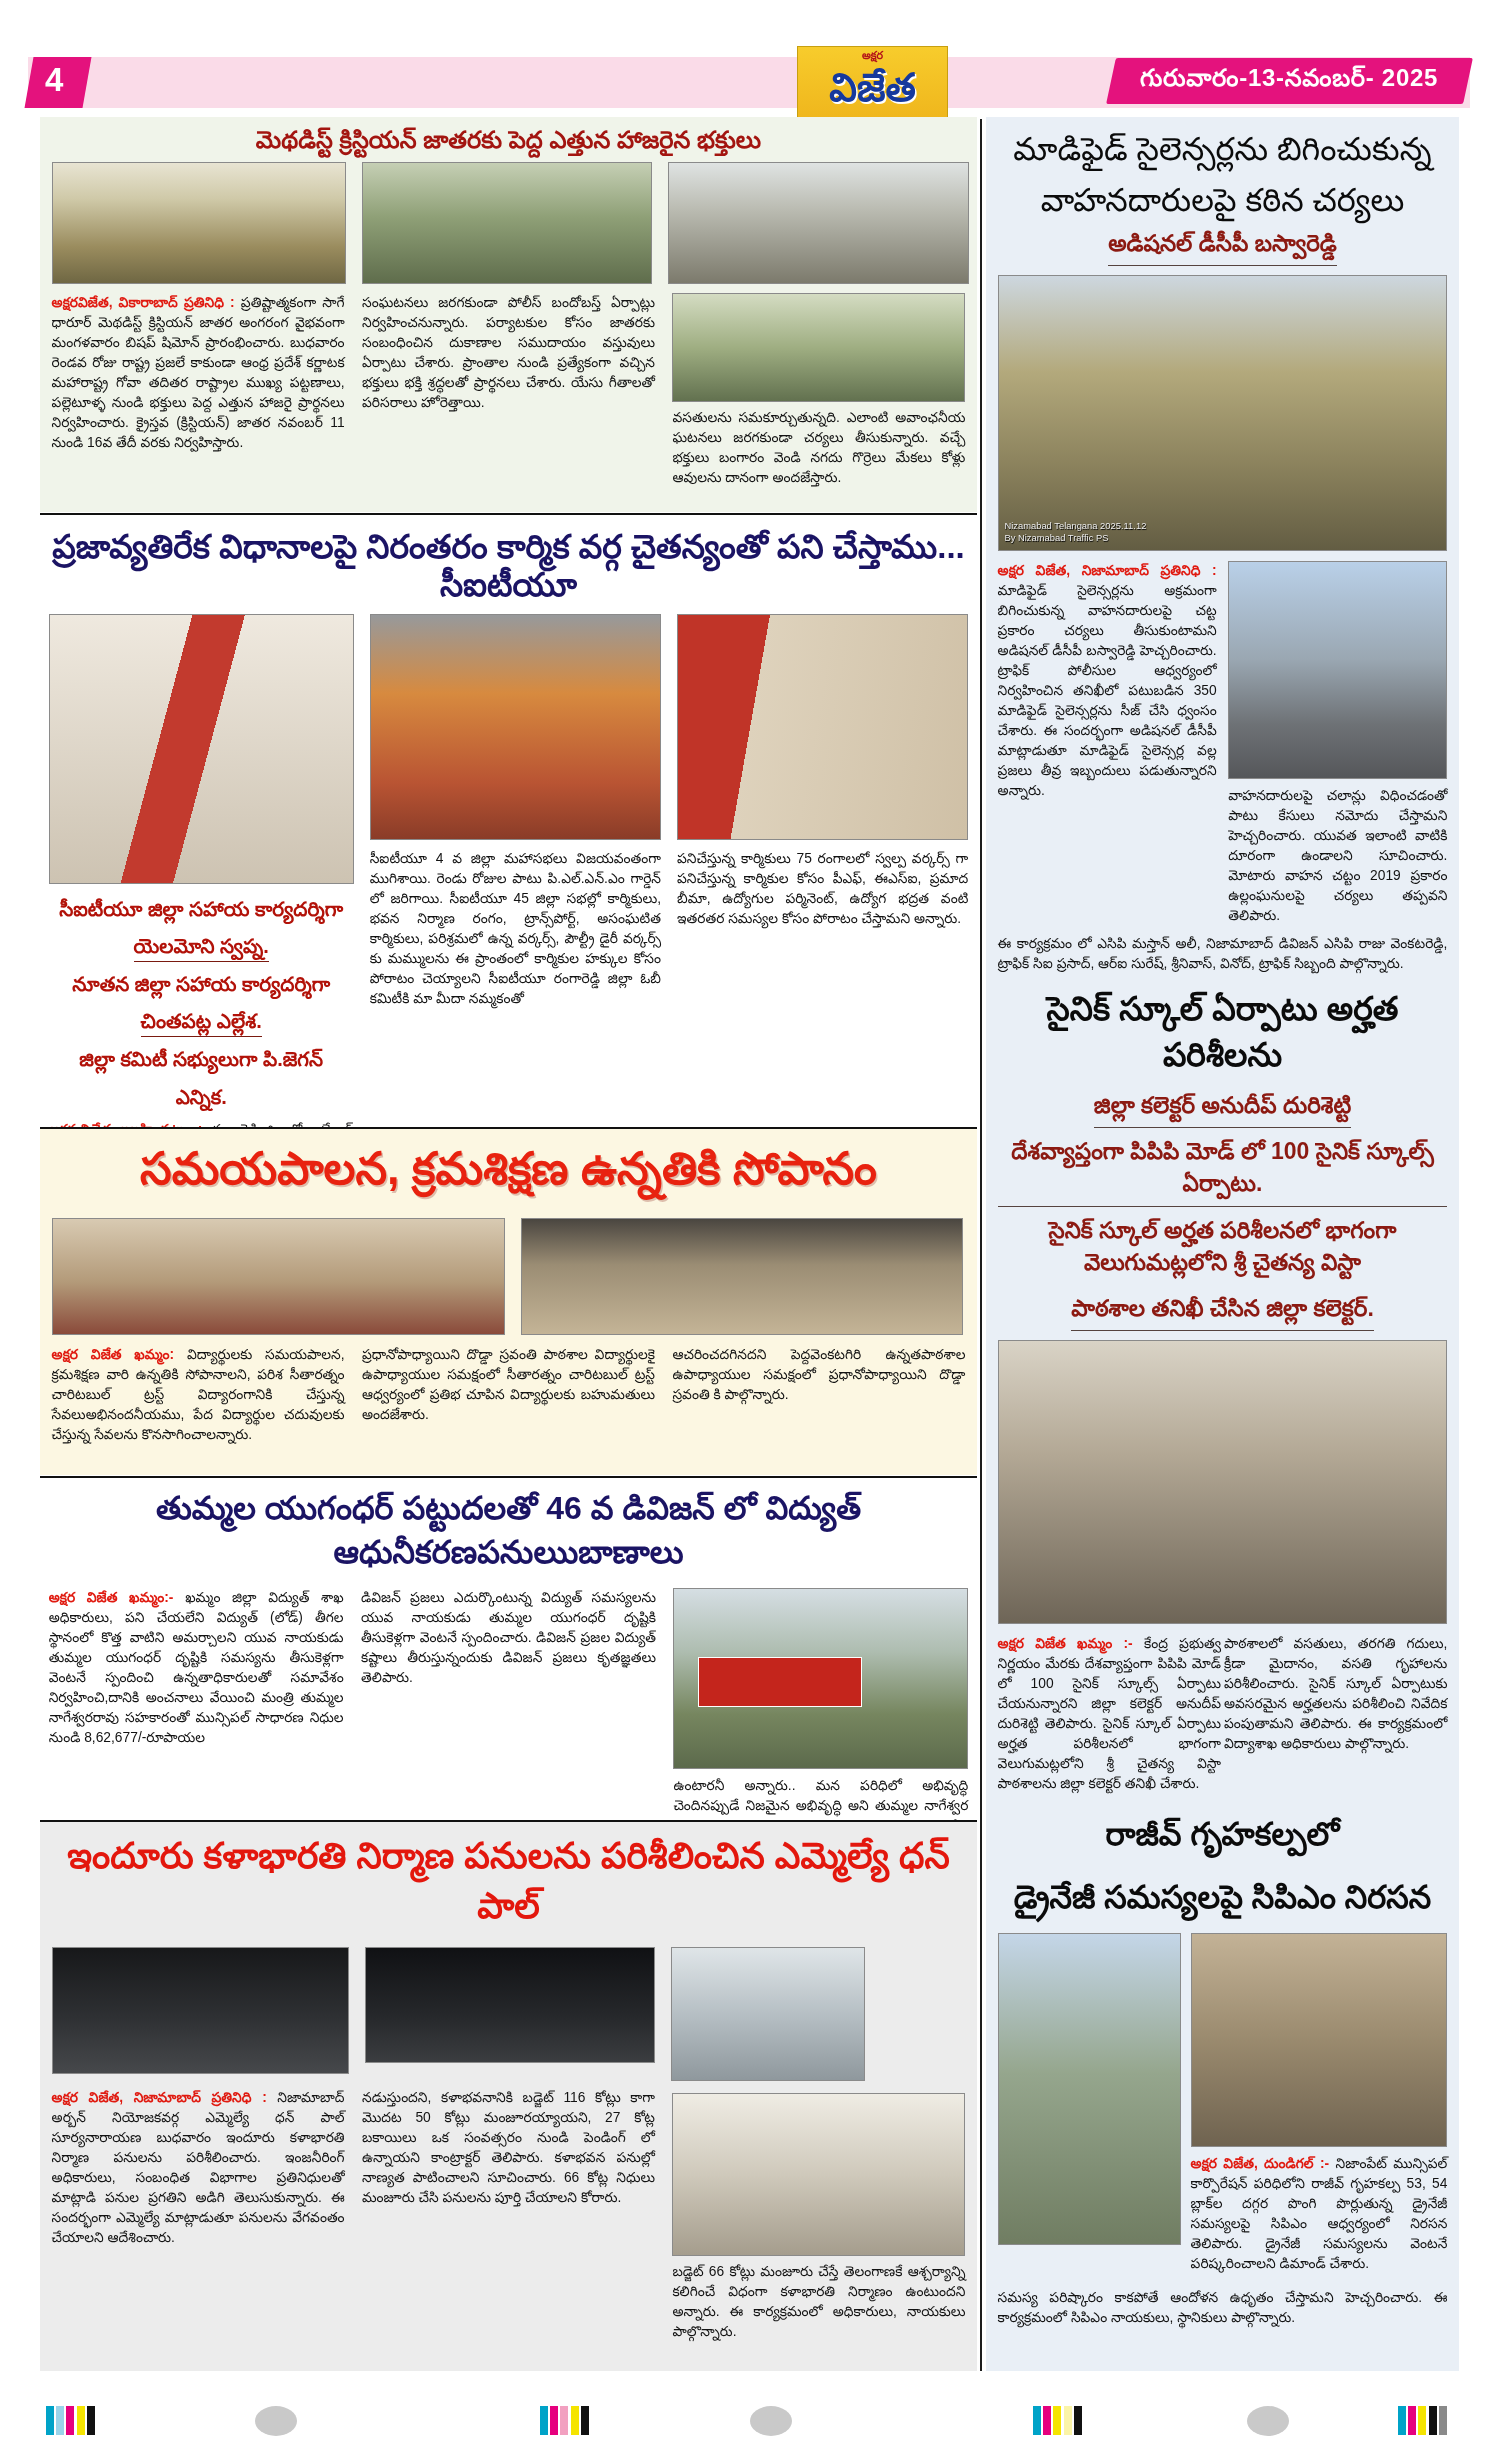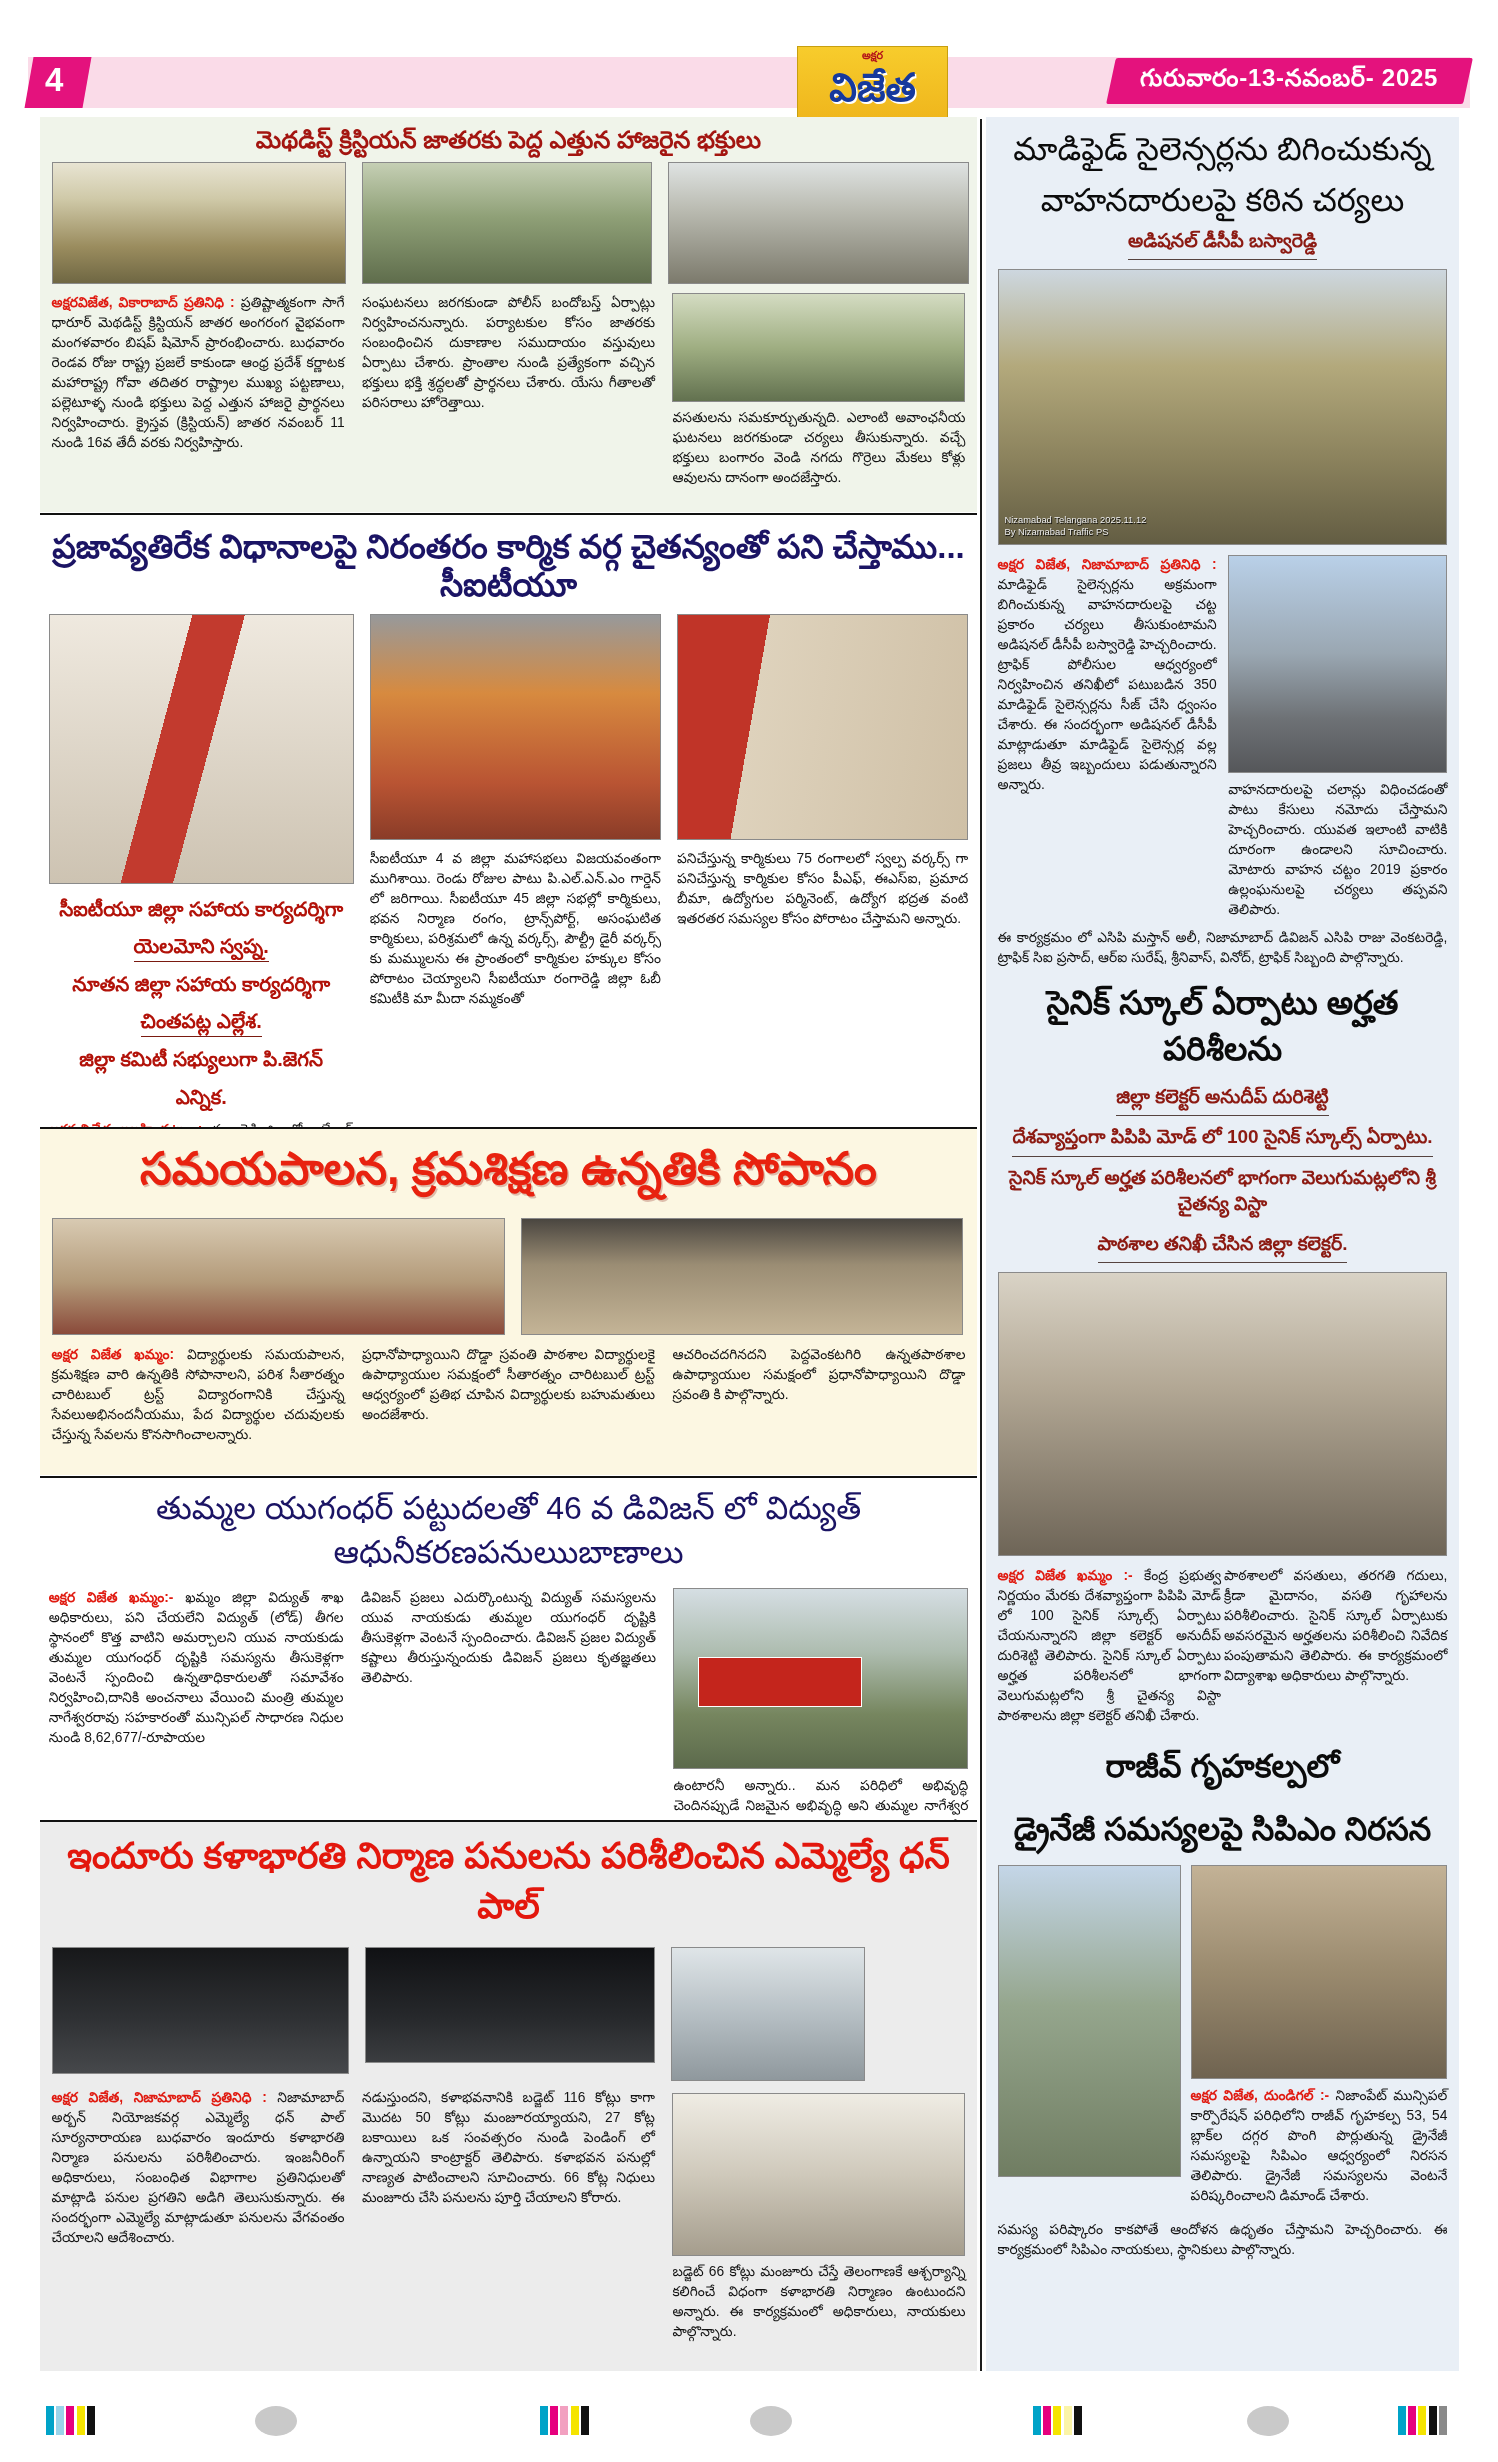--- a/index.html
+++ b/index.html
@@ -56,39 +56,39 @@
   
   .a3{left:40px;top:1127px;width:937px;height:348px;background:#FCF7E2;padding:4.4px 11.6px}
   .h-a3{color:#E8220F;font-size:45px;font-weight:bold;text-align:center;padding:10px 0 11.6px;
         text-shadow:1.5px 1.5px 0 rgba(130,20,10,.25)}
   .a3 .photos{height:117px;margin-bottom:10px}
   .ph-a3a{background:linear-gradient(180deg,#d8cab2 0%,#b39a79 55%,#8a4a3a 100%)}
   .ph-a3b{background:linear-gradient(180deg,#4a4640 0%,#9b8d74 40%,#c4b496 100%)}
 
   
   .a4{left:40px;top:1476px;width:937px;height:344px;background:#ffffff;padding:4.4px 8.7px}
-  .h-a4{color:#1B1464;font-size:32px;font-weight:normal;text-align:center;padding:7.3px 0 10px}
+  .h-a4{color:#1B1464;font-size:32px;font-weight:bold;text-align:center;padding:7.3px 0 10px}
   .ph-a4{background:linear-gradient(180deg,#d5dee3 0%,#aebdb0 35%,#76865f 70%,#5c6a4c 100%);
          width:100%;height:181px;margin-bottom:7.3px}
   .banner{position:absolute;left:8%;top:38%;width:56%;height:28%;background:#c4251c;border:1.5px solid #fff}
 
   
   .a5{left:40px;top:1820px;width:937px;height:551px;background:#ECECEC;padding:4.4px 11.6px}
   .h-a5{color:#E3170D;font-size:36px;font-weight:bold;text-align:center;padding:8.7px 0 11.6px}
   .a5 .photos{height:131px;margin-bottom:10px;align-items:flex-start}
   .ph-a5a{background:linear-gradient(180deg,#17181a 0%,#2e3033 55%,#46484b 100%)}
   .ph-a5b{background:linear-gradient(180deg,#101114 0%,#26282b 60%,#3b3d40 100%)}
   .ph-a5c{background:linear-gradient(180deg,#dfe5e8 0%,#b6bfc4 50%,#8f989d 100%)}
   .ph-a5d{background:linear-gradient(180deg,#efece4 0%,#cfc9bb 50%,#a59d8d 100%);width:100%;height:163px;margin:5.8px 0}
 
   
   .rcol{left:986px;top:117px;width:473px;height:2254px;background:#E9EFF6}
   .rpad{padding:7.3px 11.6px}
   .h-r1{color:#0b0b0b;font-size:32px;font-weight:normal;text-align:center;line-height:1.2;margin-top:5.8px}
-  .sub-red{color:#8C1A12;font-size:19px;font-weight:bold;text-align:center;margin:10px auto 8.7px;
+  .sub-red{color:#8C1A12;font-size:23px;font-weight:bold;text-align:center;margin:10px auto 8.7px;
            width:max-content;max-width:100%;border-bottom:1.5px solid #55433f;padding-bottom:3.6px}
   .sub-red.nou{border-bottom:none}
   .ph-r1a{background:linear-gradient(180deg,#cdd7df 0%,#b3a97c 35%,#8a815c 70%,#635d43 100%);width:100%;height:276px}
   .wm{position:absolute;left:5.8px;bottom:5.8px;color:#eee;font-size:9.4px;line-height:1.3;text-shadow:0.7px 0.7px 0.7px #000}
   .r1row{display:flex;gap:11.6px;margin-top:10px}
   .ph-r1b{background:linear-gradient(180deg,#b9d0e8 0%,#9aa7b2 45%,#6e7276 75%,#55575a 100%);width:100%;height:218px;margin-bottom:7.3px}
   .h-r2{color:#0b0b0b;font-size:33px;font-weight:bold;text-align:center;margin:16px 0 4.4px}
   .ph-r2{background:linear-gradient(180deg,#d9d3c6 0%,#b3a895 40%,#6e6557 100%);width:100%;height:284px;margin-top:7.3px}
   .r2row{display:flex;gap:3px;margin-top:10px}
   .h-r3{color:#0b0b0b;font-size:32px;font-weight:bold;text-align:center;margin-top:22px}

